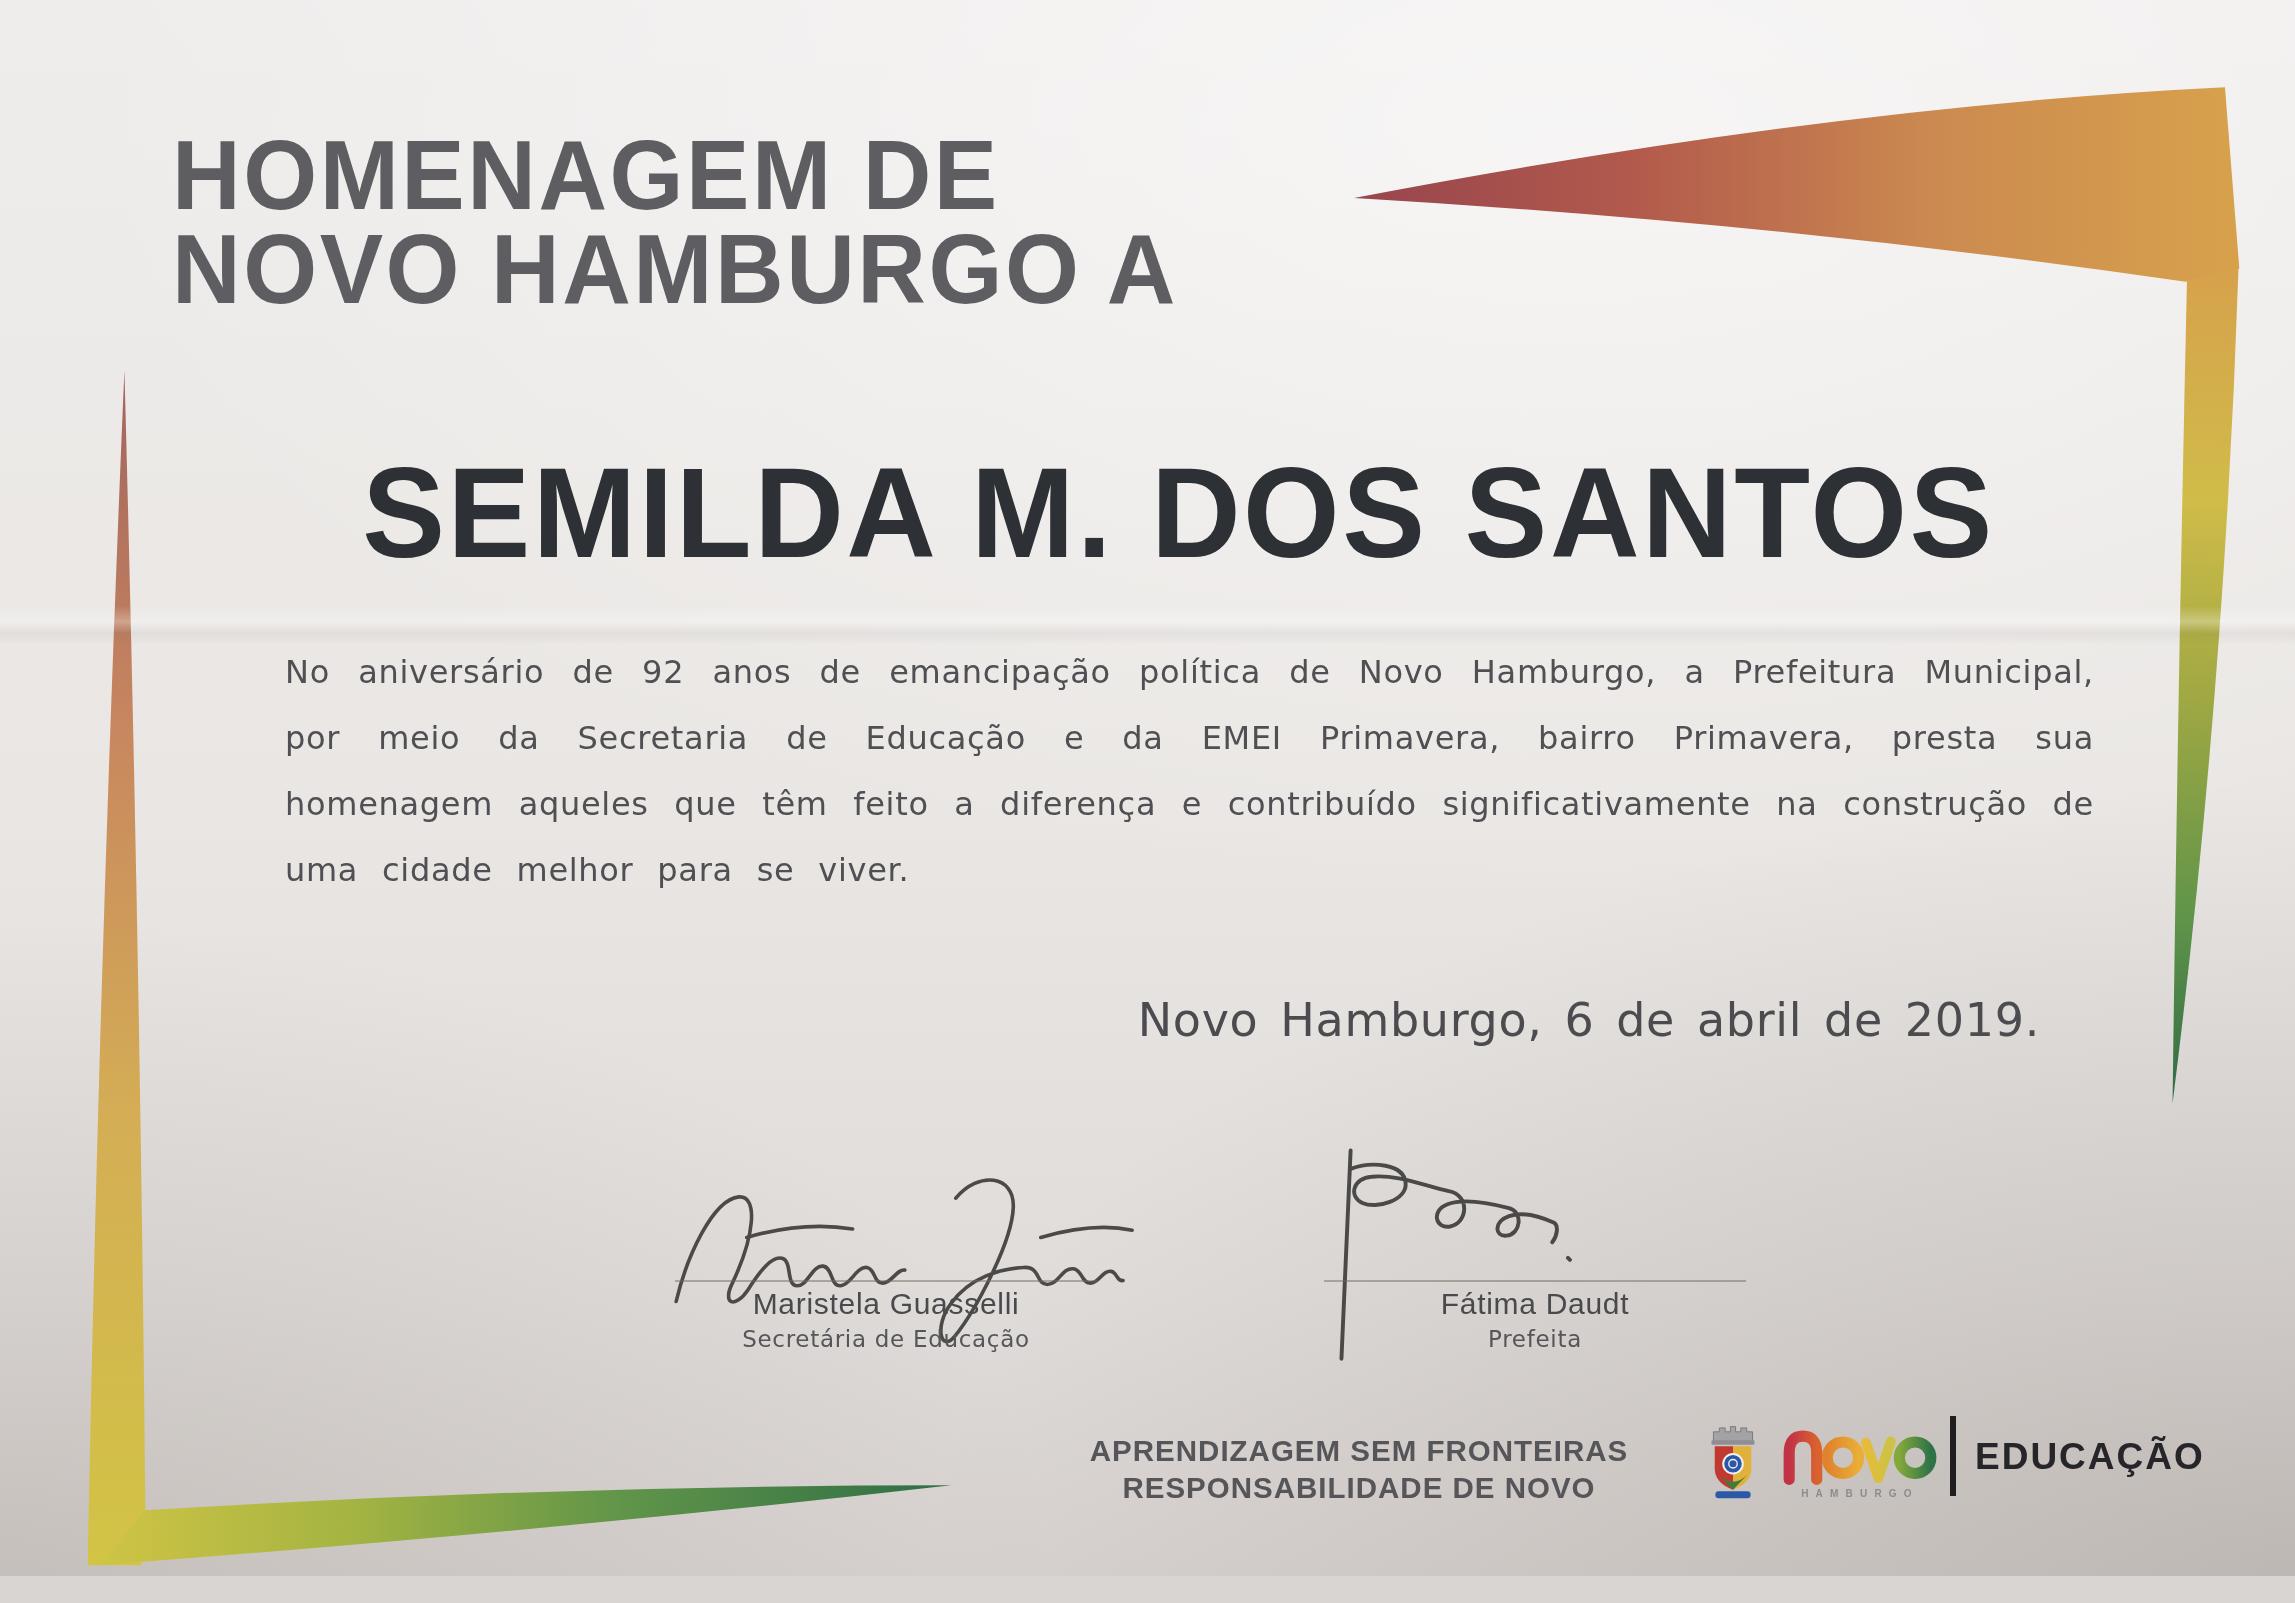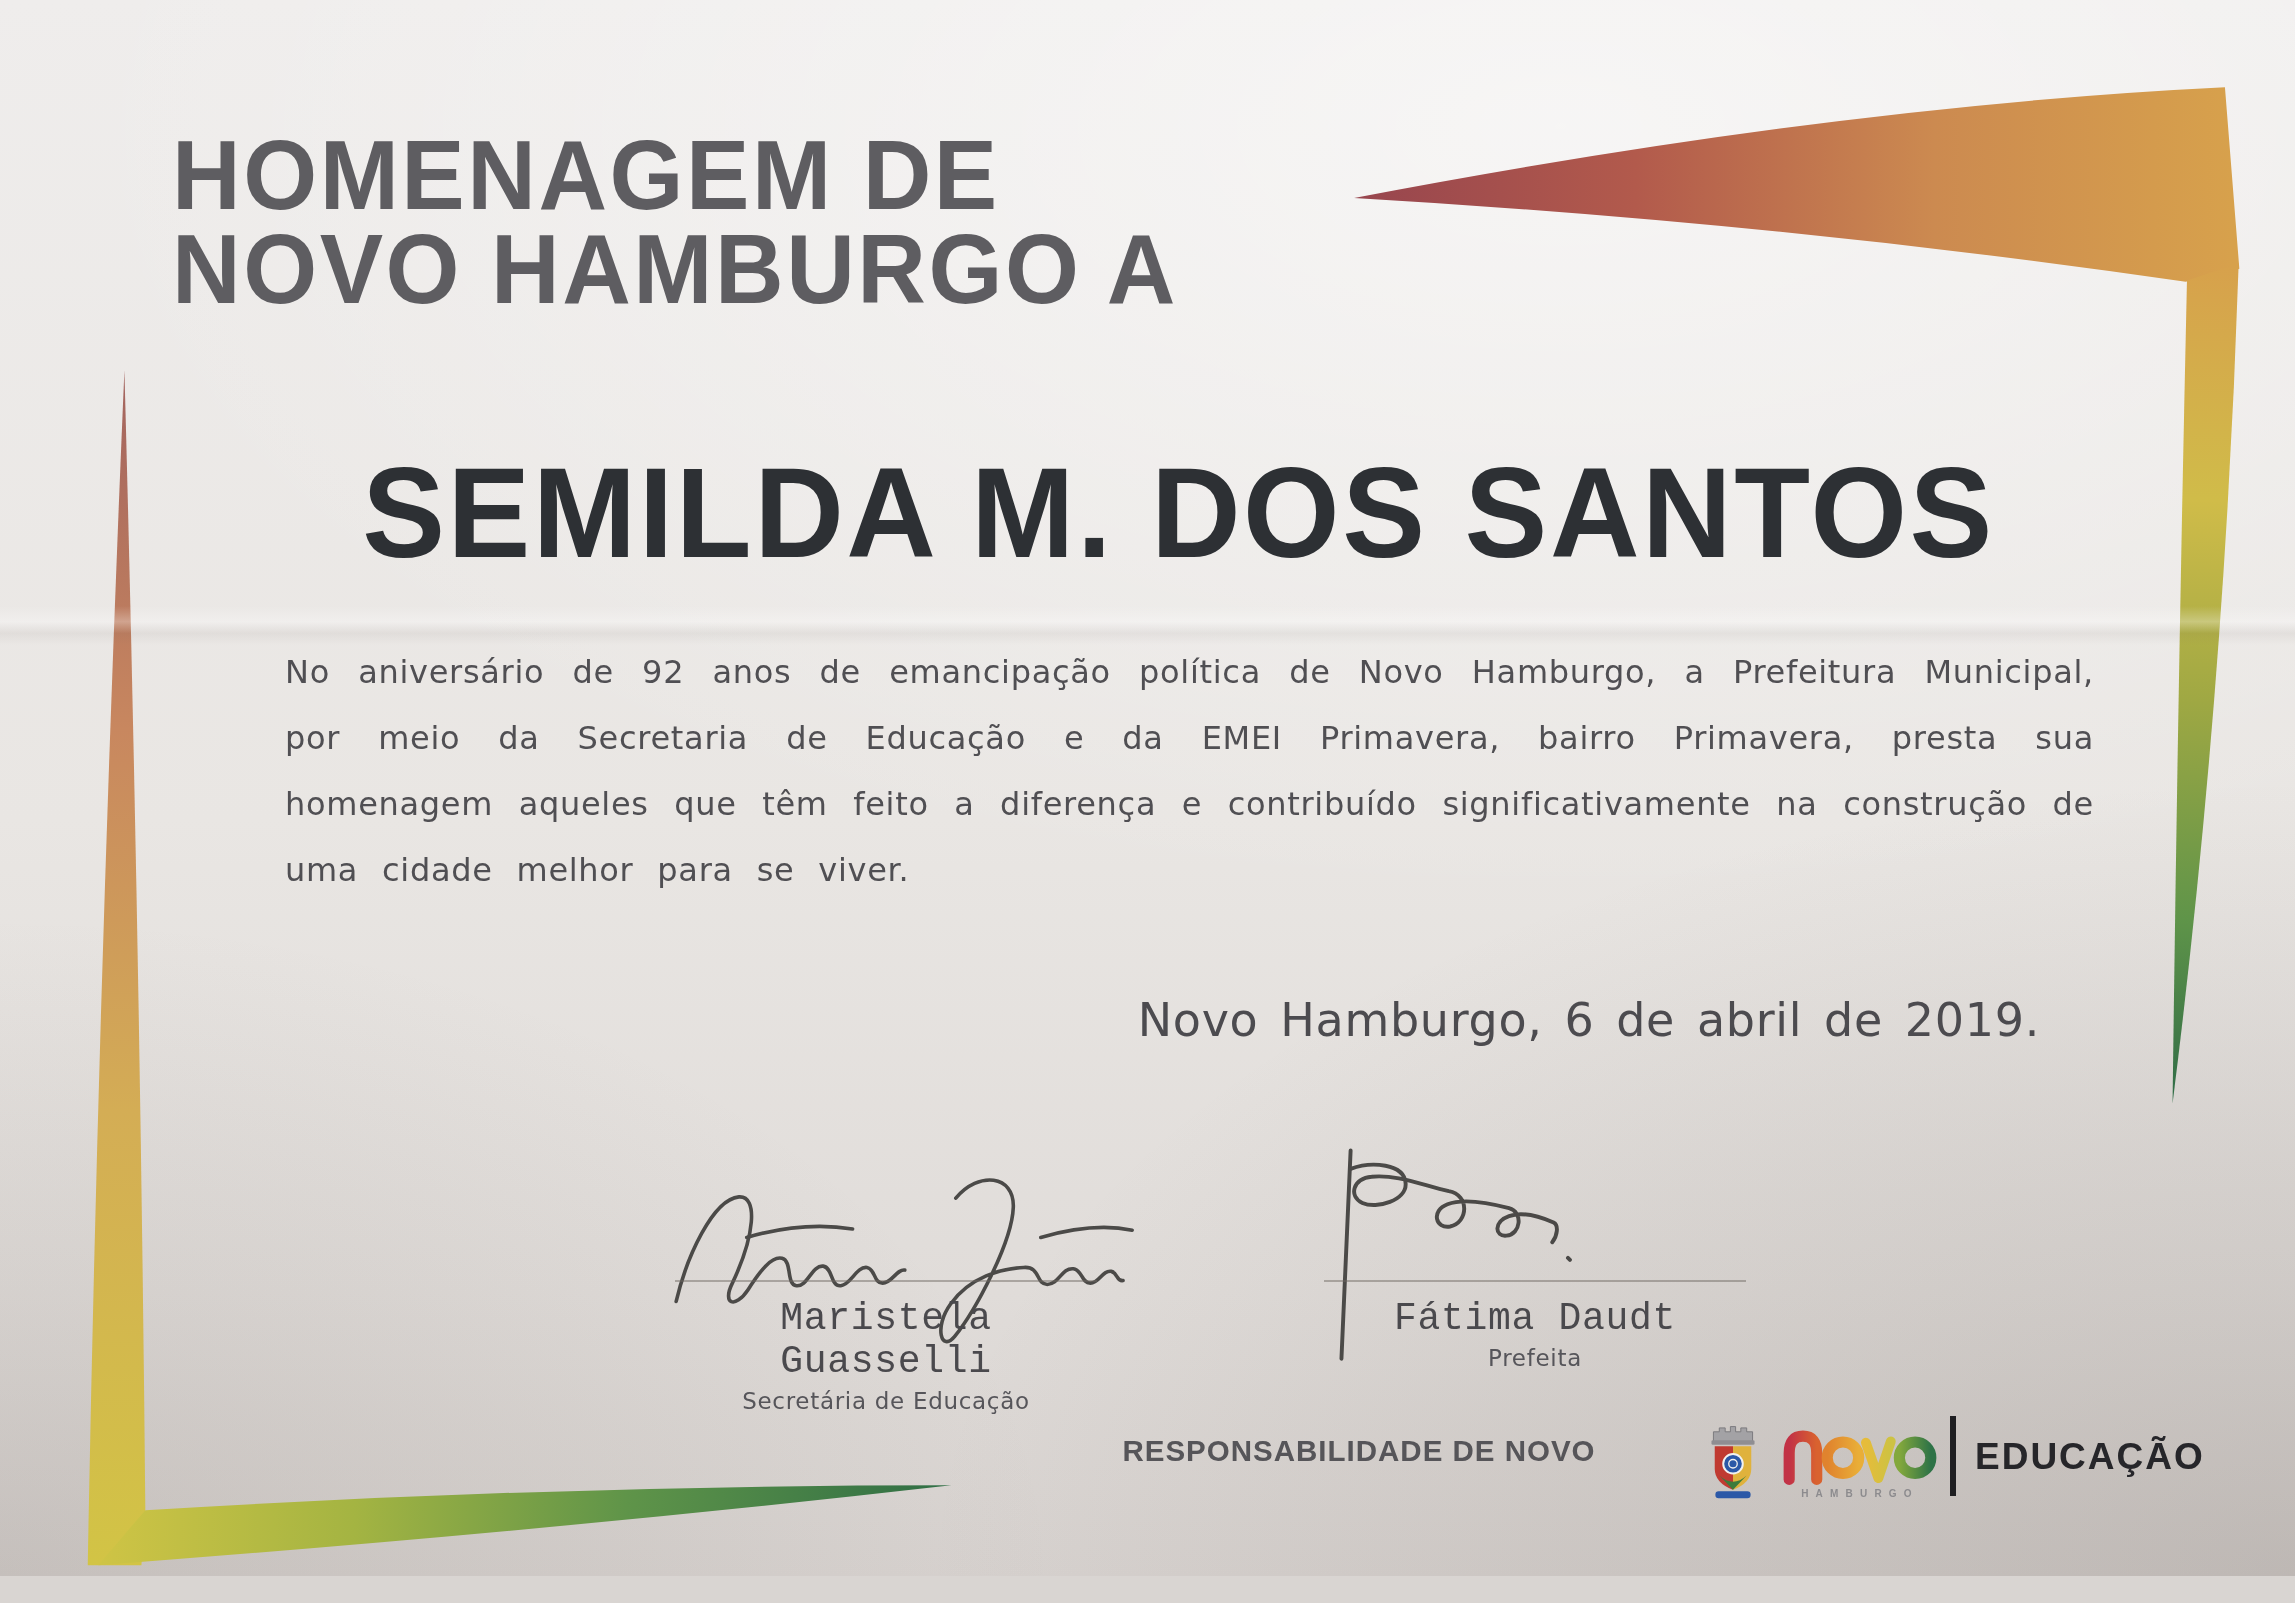--- a/index.html
+++ b/index.html
@@ -44,22 +44,22 @@
   }
   .dateline{
     position:absolute;right:255px;top:993px;
     font-family:"DejaVu Sans","Liberation Sans",sans-serif;
     font-size:46px;color:#4c4b4f;letter-spacing:0.7px;word-spacing:6.5px;
     white-space:nowrap;
   }
   .sigblock{position:absolute;top:1280px;text-align:center;}
   .sigblock .rule{height:0;border-top:2px solid rgba(110,104,99,.48);}
   .signame{
-    margin-top:15px;font-family:Liberation Mono, monospace;
-    font-size:38px;color:#4a494d;letter-spacing:0.7px;
+    margin-top:5px;font-family:Liberation Sans, sans-serif;
+    font-size:30px;color:#4a494d;letter-spacing:0.7px;
   }
   .sigrole{
     margin-top:5.2px;font-family:"DejaVu Sans","Liberation Sans",sans-serif;
     font-size:23px;color:#56555a;letter-spacing:0.7px;
   }
   .sigink{position:absolute;pointer-events:none;}
   .slogan{
     position:absolute;left:1074px;top:1432px;width:570px;
     text-align:center;font-weight:bold;font-size:29.5px;line-height:37px;
     color:#565559;letter-spacing:1px;
@@ -152,20 +152,21 @@
     <div class="signame">Maristela Guasselli</div>
     <div class="sigrole">Secretária de Educação</div>
   </div>
   <div class="sigblock" style="left:1324px;width:422px">
     <div class="rule"></div>
     <div class="signame">Fátima Daudt</div>
     <div class="sigrole">Prefeita</div>
   </div>
 
   <div class="slogan">
+    <div>APRENDIZAGEM SEM FRONTEIRAS</div>
     <div>RESPONSABILIDADE DE NOVO</div>
   </div>
 
   <svg class="crest" width="60" height="77" viewBox="0 0 92 118" xmlns="http://www.w3.org/2000/svg">
     <path d="M16,30 L16,15 L25,15 L25,9 L34,9 L34,15 L42,15 L42,7 L50,7 L50,15 L58,15 L58,9 L67,9 L67,15 L76,15 L76,30 Z" fill="#a3a2a5" stroke="#7b7a7e" stroke-width="1.5"></path>
     <rect x="13" y="28" width="66" height="7" rx="2" fill="#8f8e92"></rect>
     <path d="M18,37 L46,37 L46,104 Q18,93 18,72 Z" fill="#c03a31"></path>
     <path d="M46,37 L74,37 L74,72 Q74,93 46,104 Z" fill="#e0b23c"></path>
     <path d="M25,82 Q46,101 67,82 L46,104 Z" fill="#3e7b3c"></path>
     <circle cx="46" cy="64" r="15" fill="#2b58a7" stroke="#f2f1ef" stroke-width="3"></circle>

